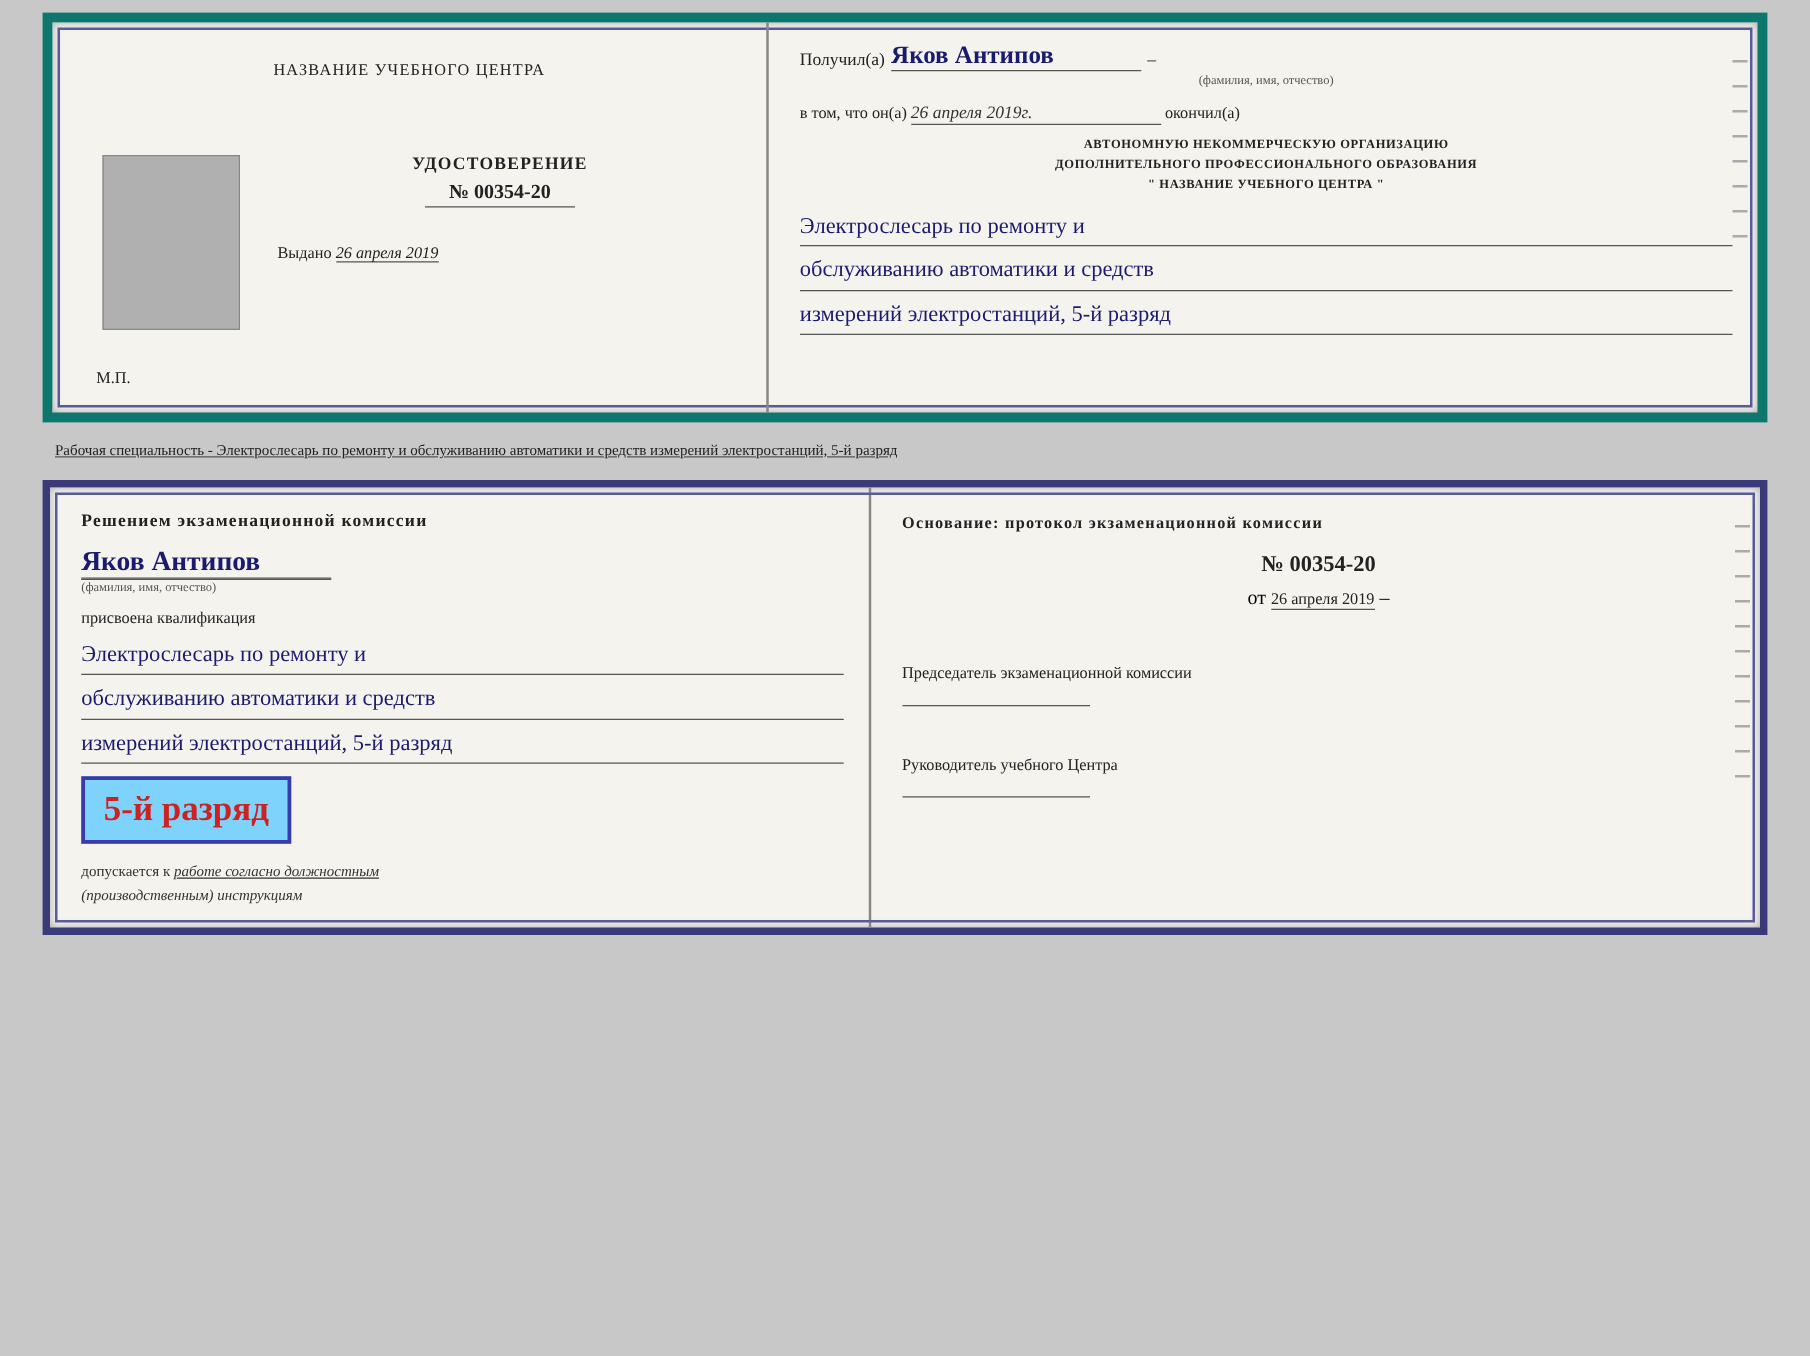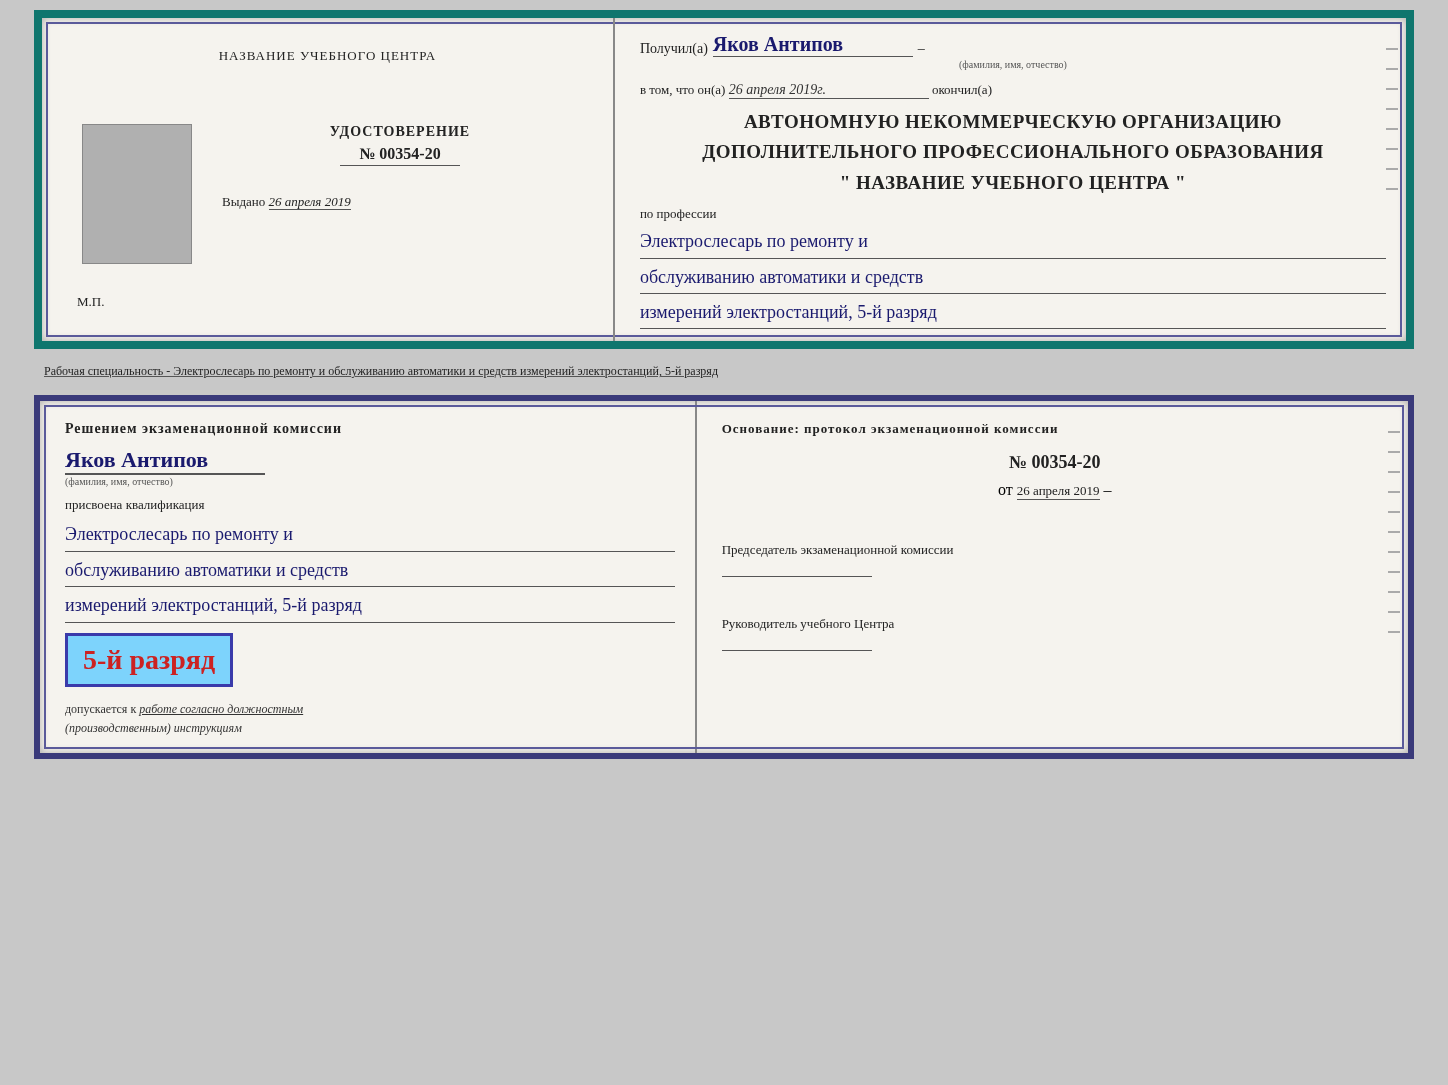--- a/index.html
+++ b/index.html
@@ -160,21 +160,21 @@
 
     .vtom-date {
       font-style: italic;
       font-family: 'Segoe Script', 'Brush Script MT', cursive;
       color: #333;
       font-size: 14px;
       border-bottom: 1px solid #555;
     }
 
     .org-block {
-      font-size: 19px;
+      font-size: 10px;
       color: #222;
       text-align: center;
       margin: 8px 0;
       line-height: 1.6;
       font-weight: bold;
       letter-spacing: 0.5px;
     }
 
     .po-professii-label {
       font-size: 13px;
@@ -410,21 +410,20 @@
         <span class="vtom-date underline-field">26 апреля 2019г.</span>
         <span>окончил(а)</span>
       </div>
 
       <div class="org-block">
         <div>АВТОНОМНУЮ НЕКОММЕРЧЕСКУЮ ОРГАНИЗАЦИЮ</div>
         <div>ДОПОЛНИТЕЛЬНОГО ПРОФЕССИОНАЛЬНОГО ОБРАЗОВАНИЯ</div>
         <div>"  НАЗВАНИЕ УЧЕБНОГО ЦЕНТРА  "</div>
       </div>
 
-      <div class="po-professii-label">по профессии</div>
       <span class="profession-handwritten">Электрослесарь по ремонту и</span>
       <span class="profession-handwritten">обслуживанию автоматики и средств</span>
       <span class="profession-handwritten">измерений электростанций, 5-й разряд</span>
 
       <div class="side-dashes-right">
         <div class="side-dash"></div>
         <div class="side-dash"></div>
         <div class="side-dash"></div>
         <div class="side-dash"></div>
         <div class="side-dash"></div>

